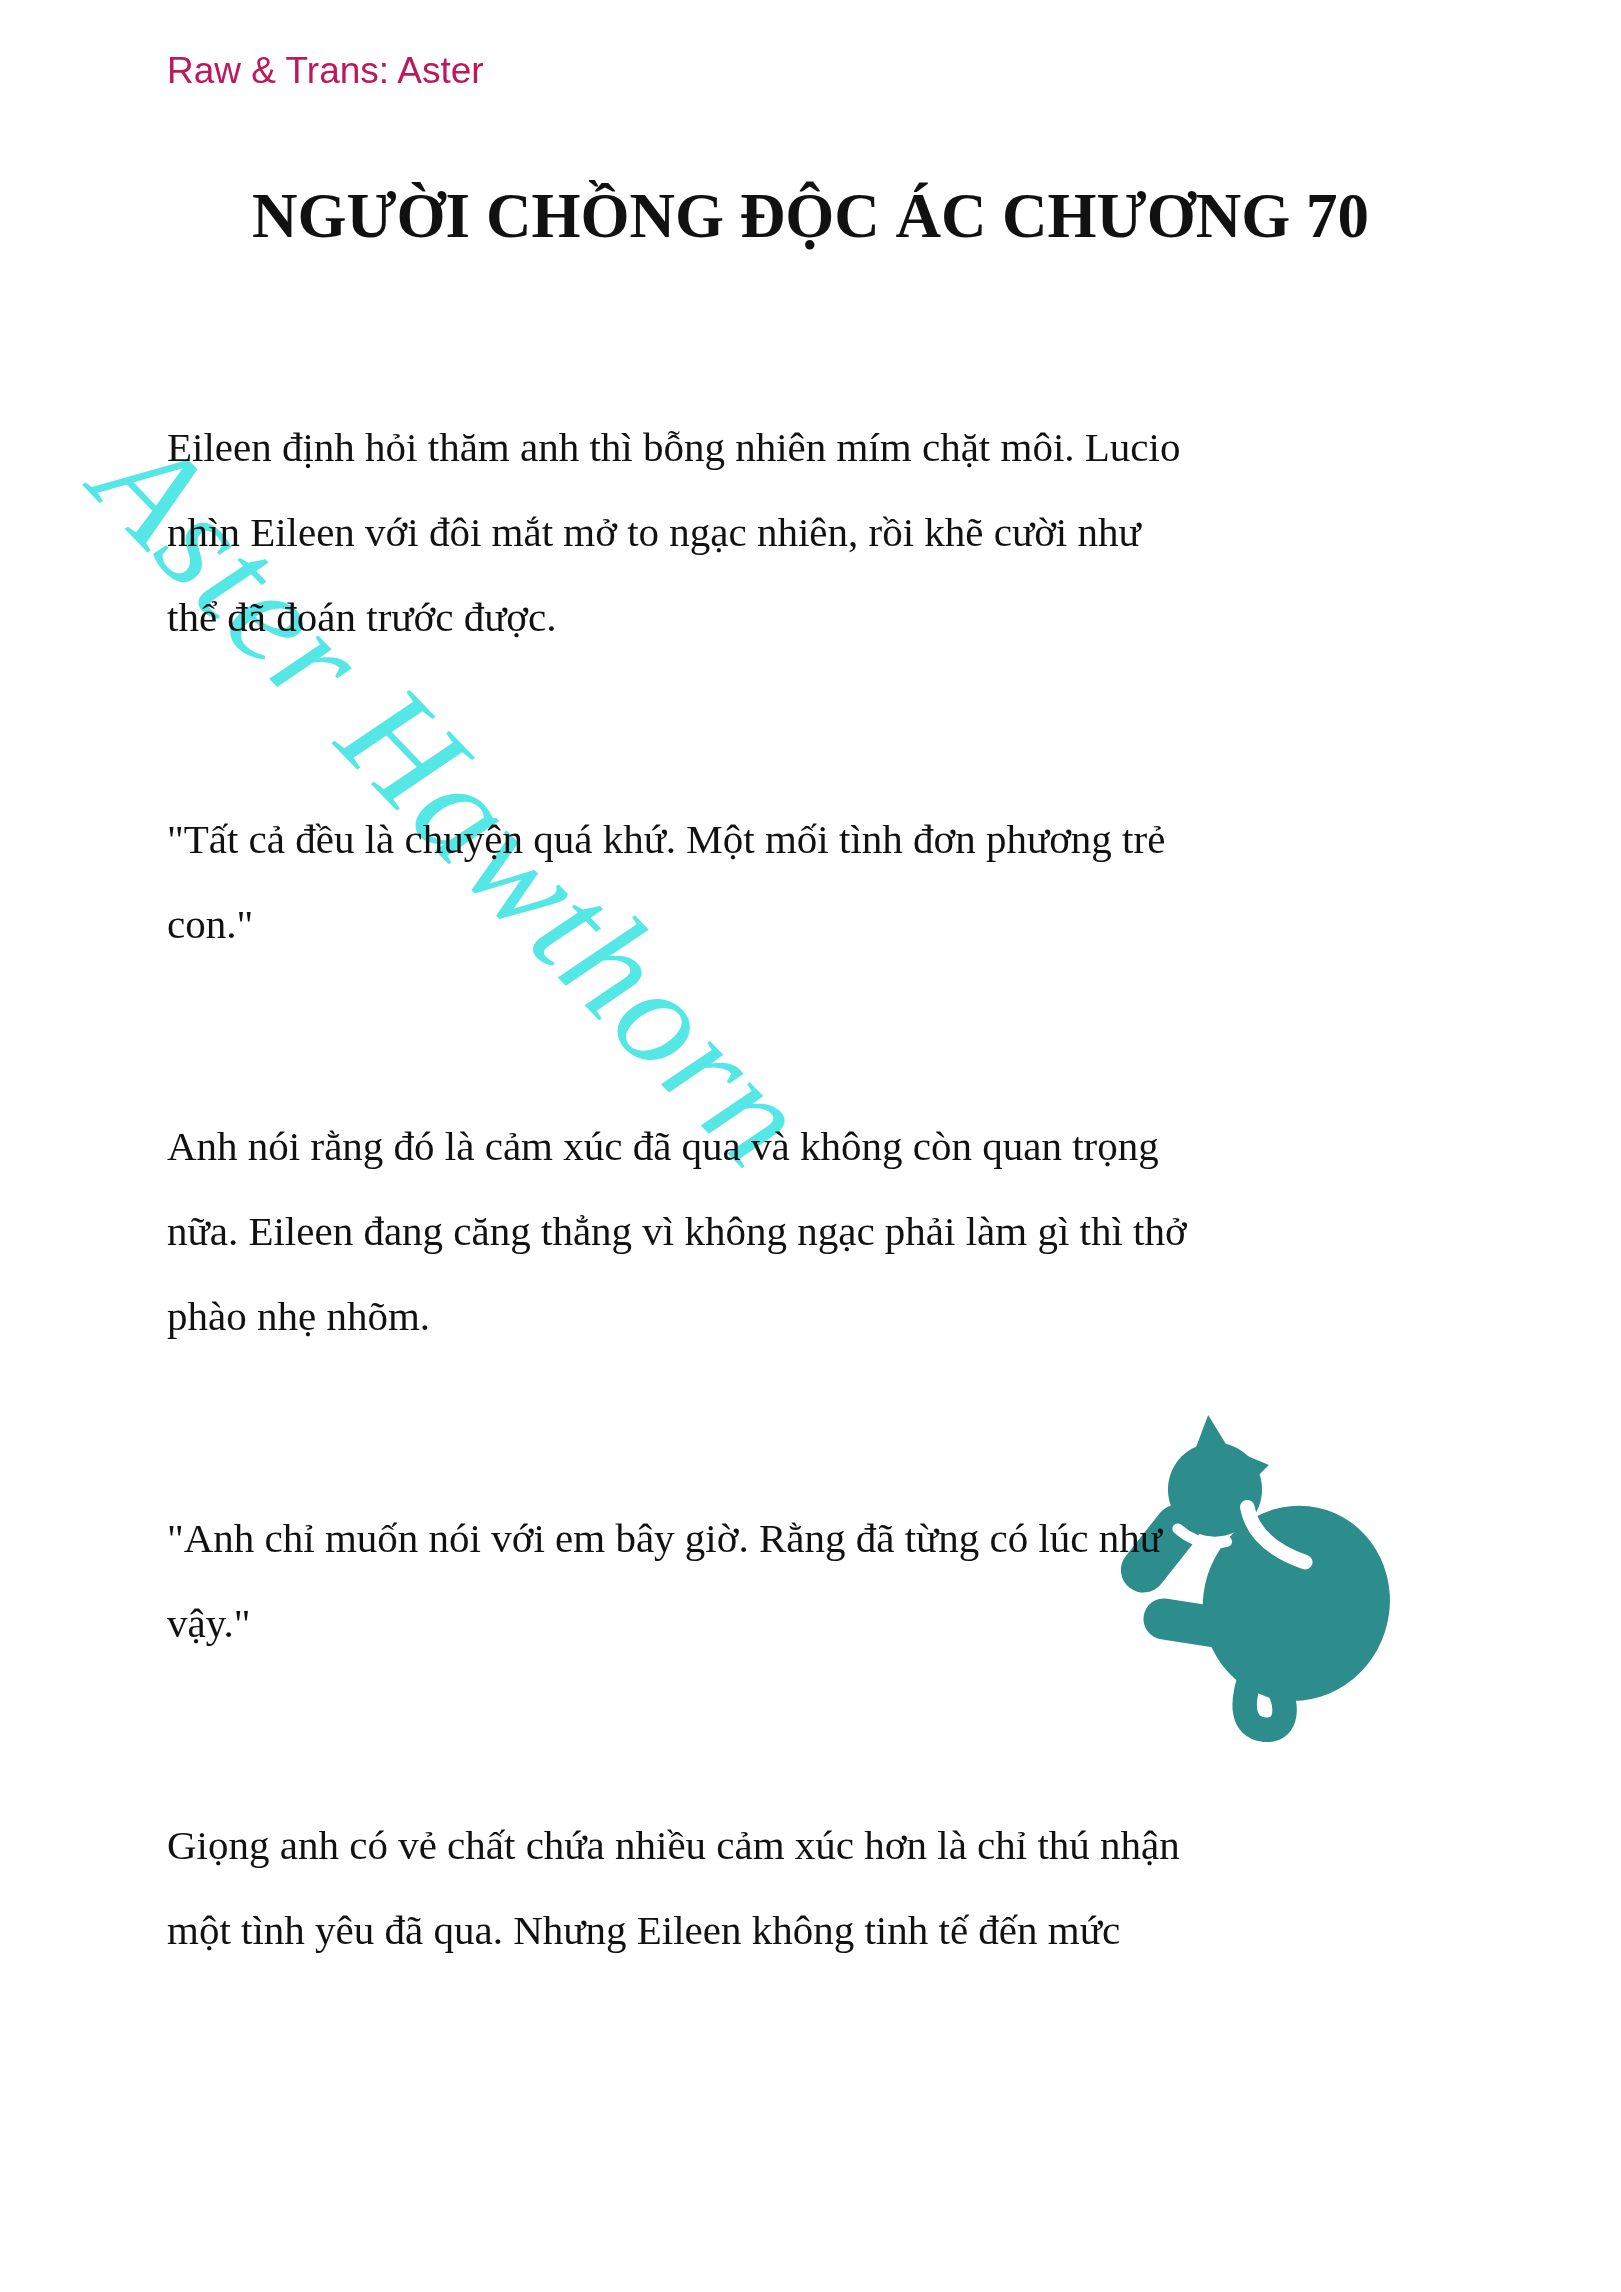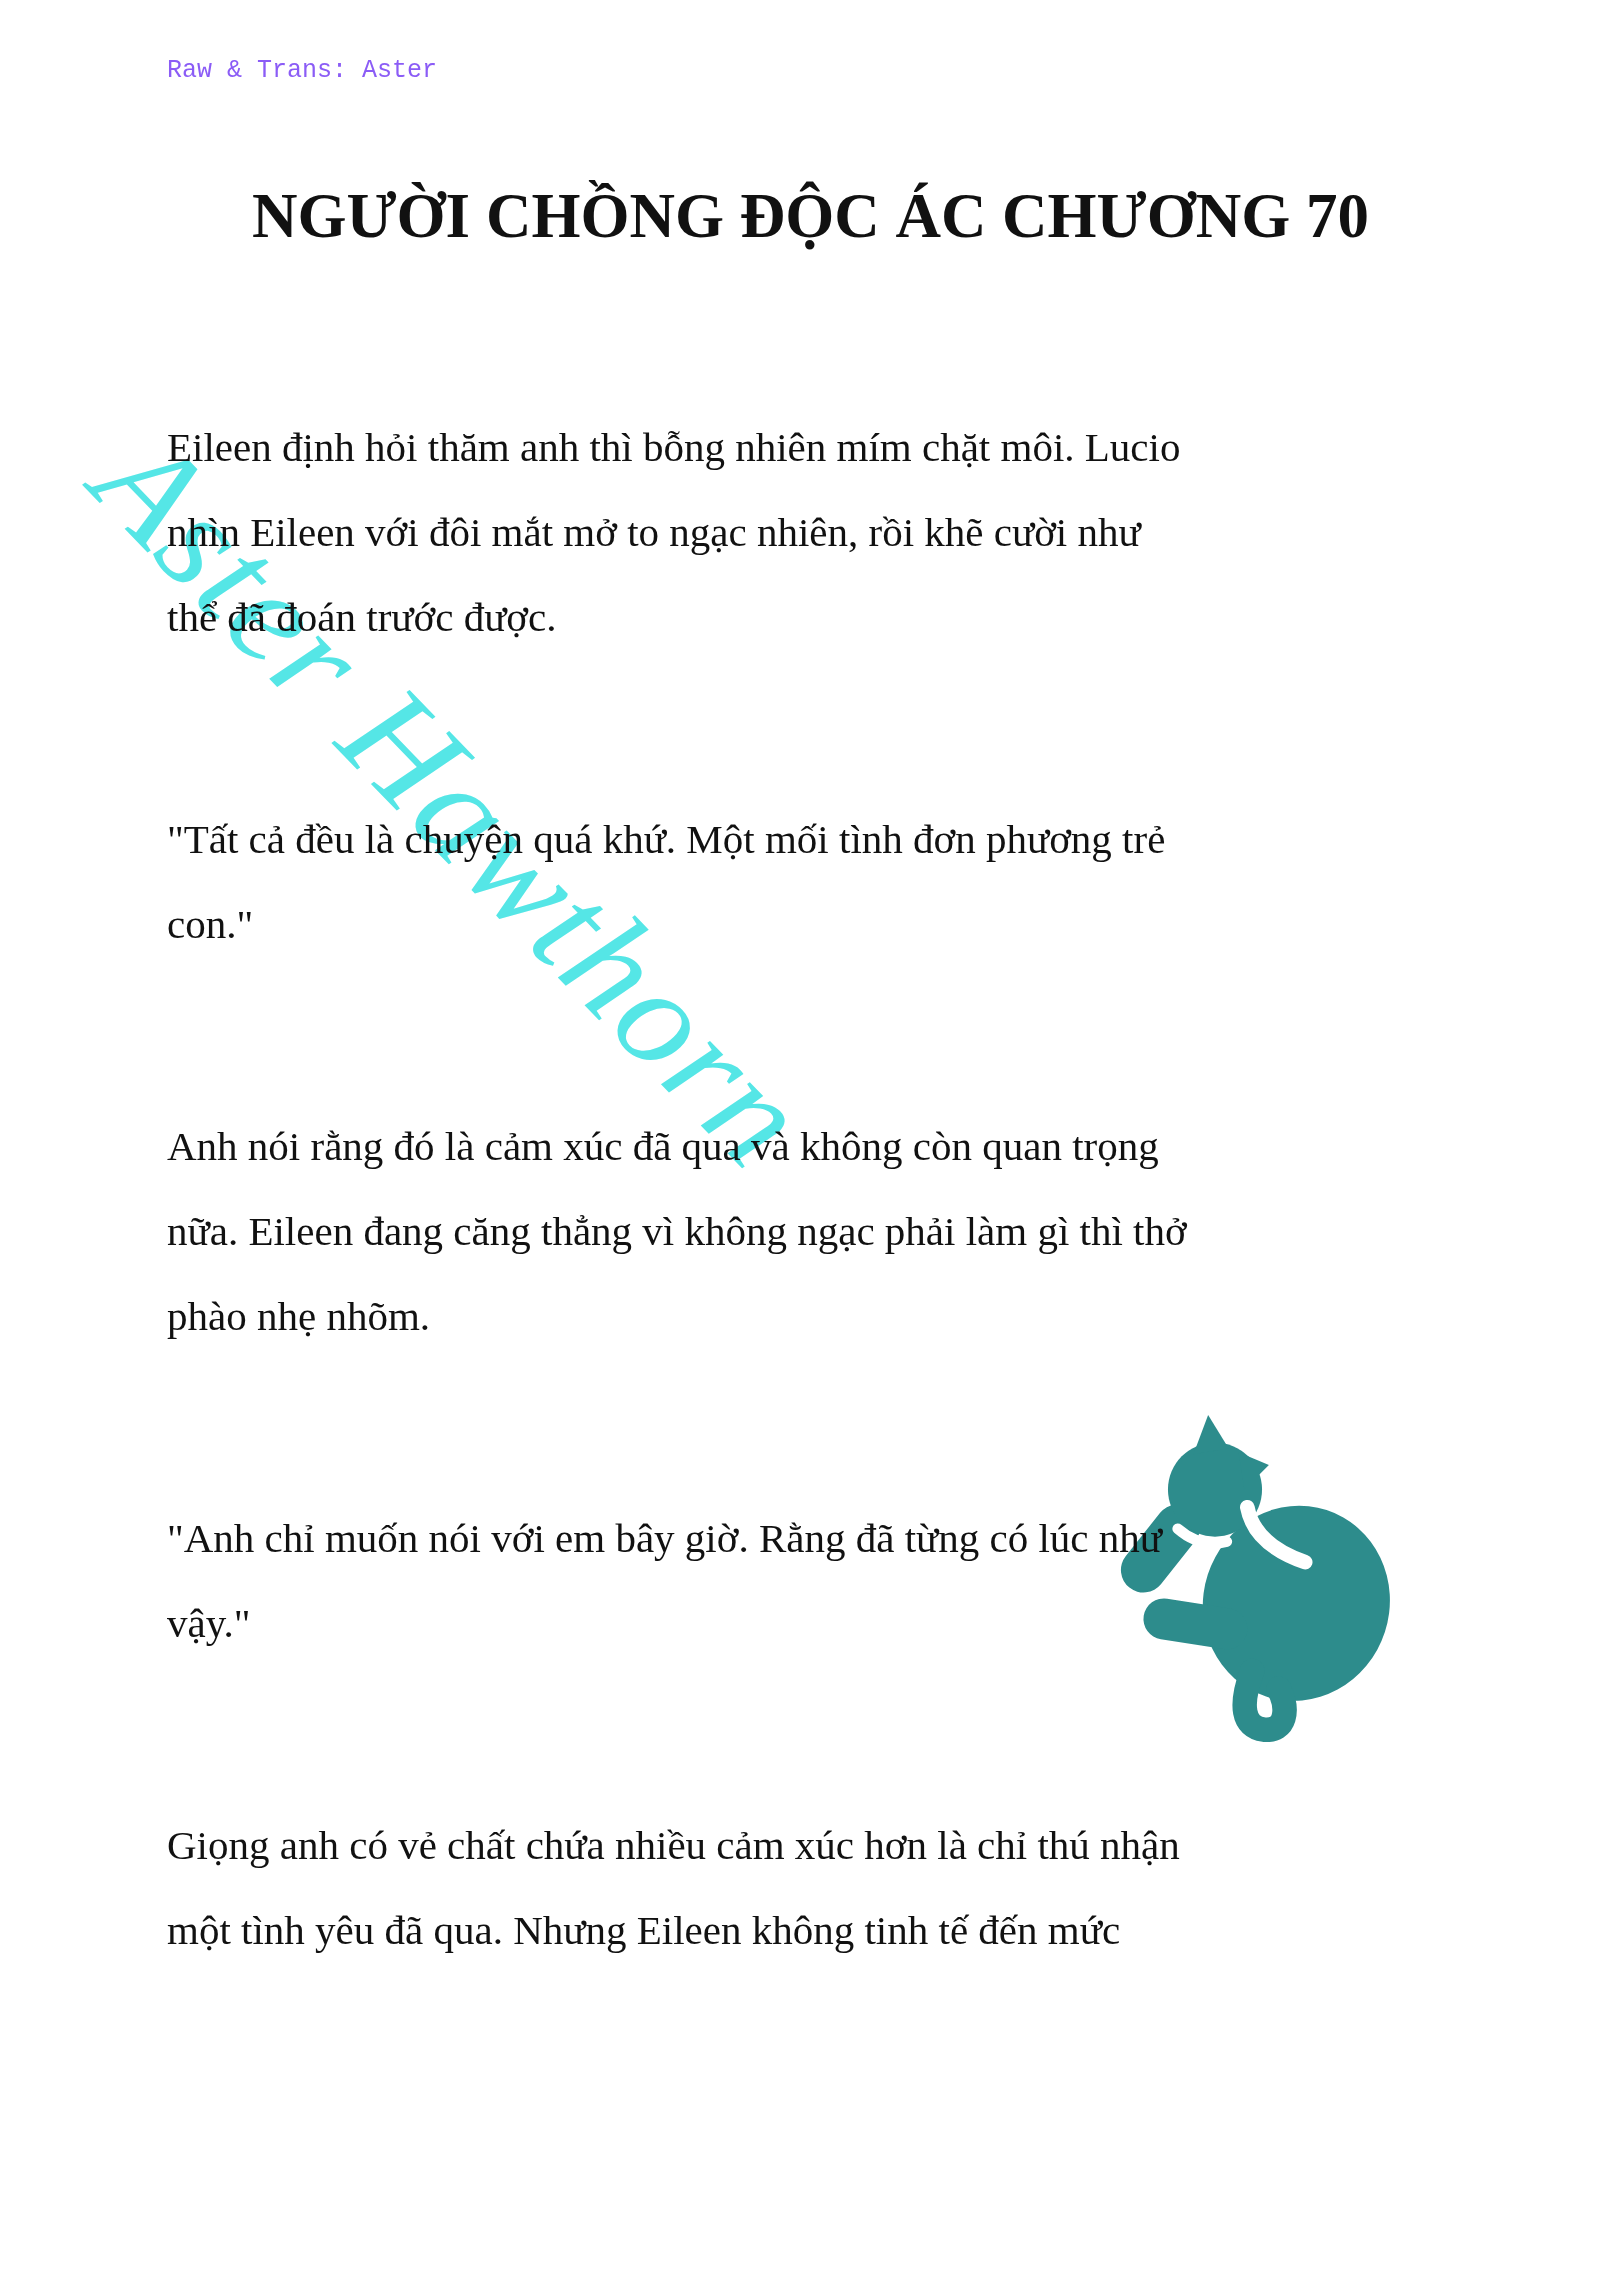--- a/index.html
+++ b/index.html
@@ -40,24 +40,24 @@
     width: 294px;
     height: 363px;
     z-index: 0;
   }
   .content {
     position: relative;
     z-index: 1;
     padding: 54px 98px 0 167px;
   }
   .credits {
-    font-family: Liberation Mono, monospace;
-    font-size: 25px;
+    font-family: Liberation Sans, sans-serif;
+    font-size: 37px;
     line-height: 33px;
-    color: #8b5cf6;
+    color: #be185d;
   }
   .title {
     margin: 93px 69px 0 0;
     text-align: center;
     font-size: 63px;
     line-height: 73px;
     font-weight: bold;
     letter-spacing: 0px;
   }
   .body-text p {

